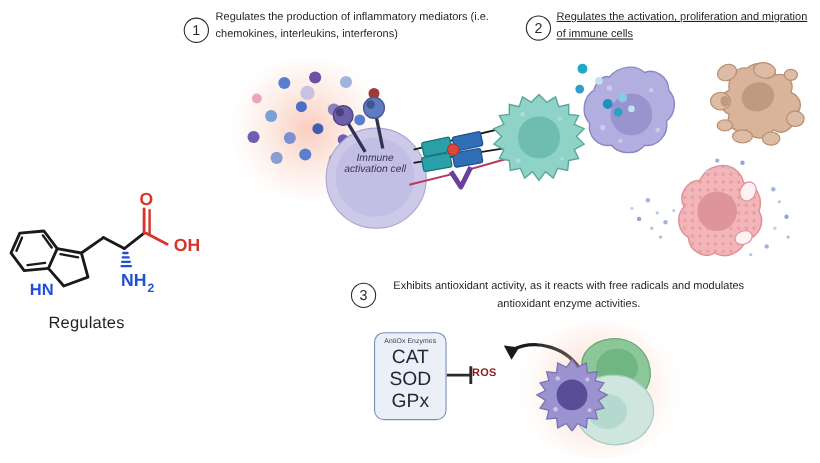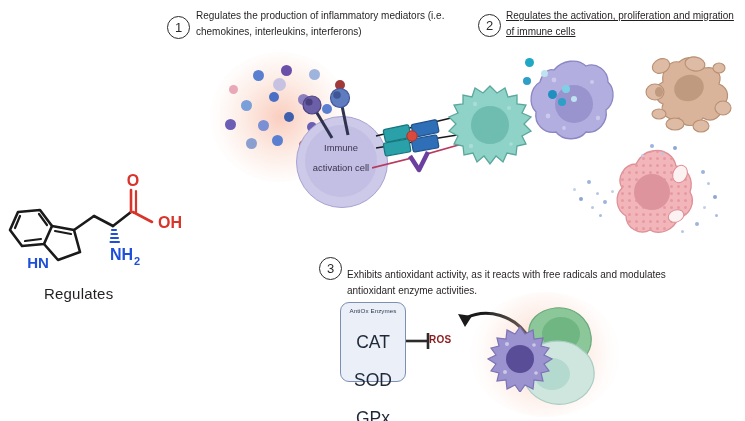--- a/index.html
+++ b/index.html
@@ -14,21 +14,21 @@
   
   .tlabel{font-size:15px;color:#231f20;letter-spacing:.2px;}
   
   .enzbox{width:66px;height:80px;background:#eaeff8;border:1.3px solid #7b8fb5;
           border-radius:9px;display:flex;flex-direction:column;align-items:center;
           padding-top:4px;box-sizing:border-box;}
   .enzhead{font-size:6.2px;color:#2f3b52;letter-spacing:.1px;}
   .enzitem{font-size:17.5px;line-height:20px;color:#1d2838;}
   .rostxt{font-size:10px;font-weight:bold;color:#8c1b1b;letter-spacing:.3px;}
   
-  .cellcap{font-size:9.4px;line-height:20px;color:#3a3550;text-align:center;}
+  .cellcap{font-size:9.4px;line-height:10px;color:#3a3550;text-align:center;font-style:italic;}
   .glow-peach{background:radial-gradient(circle,rgba(246,166,140,.55) 0%,
               rgba(248,196,175,.33) 38%,rgba(252,232,224,.12) 66%,rgba(255,255,255,0) 80%);
               border-radius:50%;}
   .dot{border-radius:50%;position:absolute;}
 </style>
 </head>
 <body>
 
 <div class="abs" style="left:0px;top:168px;width:205px;height:110px;">
   <svg width="205" height="110" viewBox="0 0 205 110">
@@ -231,23 +231,23 @@
   <div class="dot" style="left:158px;top:55px;width:4px;height:4px;background:#8fa6d4;"></div>
   <div class="dot" style="left:148px;top:66px;width:3px;height:3px;background:#c3cfe9;"></div>
   <div class="dot" style="left:160px;top:74px;width:3px;height:3px;background:#aabbe0;"></div>
   <div class="dot" style="left:140px;top:82px;width:4px;height:4px;background:#9fb4dc;"></div>
   <div class="dot" style="left:126px;top:90px;width:3px;height:3px;background:#b8c6e4;"></div>
 </div>
 
 <div class="abs" style="left:319px;top:257px;">
   <div class="circnum">3</div>
 </div>
-<div class="abs anntext" style="left:347px;top:267px;width:340px;">Exhibits antioxidant activity, as it reacts with free radicals and modulates antioxidant enzyme activities.</div>
-
-<div class="abs enzbox" style="left:340px;top:302px;gap:18px;">
+<div class="abs anntext" style="left:347px;top:253px;width:340px;text-align:center;">Exhibits antioxidant activity, as it reacts with free radicals and modulates antioxidant enzyme activities.</div>
+
+<div class="abs enzbox" style="left:340px;top:302px;">
   <div class="enzhead">AntiOx Enzymes</div>
   <div class="enzitem">CAT</div>
   <div class="enzitem">SOD</div>
   <div class="enzitem">GPx</div>
 </div>
 
 <svg class="abs" style="left:406px;top:330px;" width="36" height="22">
   <line x1="0" y1="11" x2="22" y2="11" stroke="#2b2b2b" stroke-width="2.6"></line>
   <line x1="22" y1="3" x2="22" y2="19" stroke="#2b2b2b" stroke-width="2.6"></line>
 </svg>

